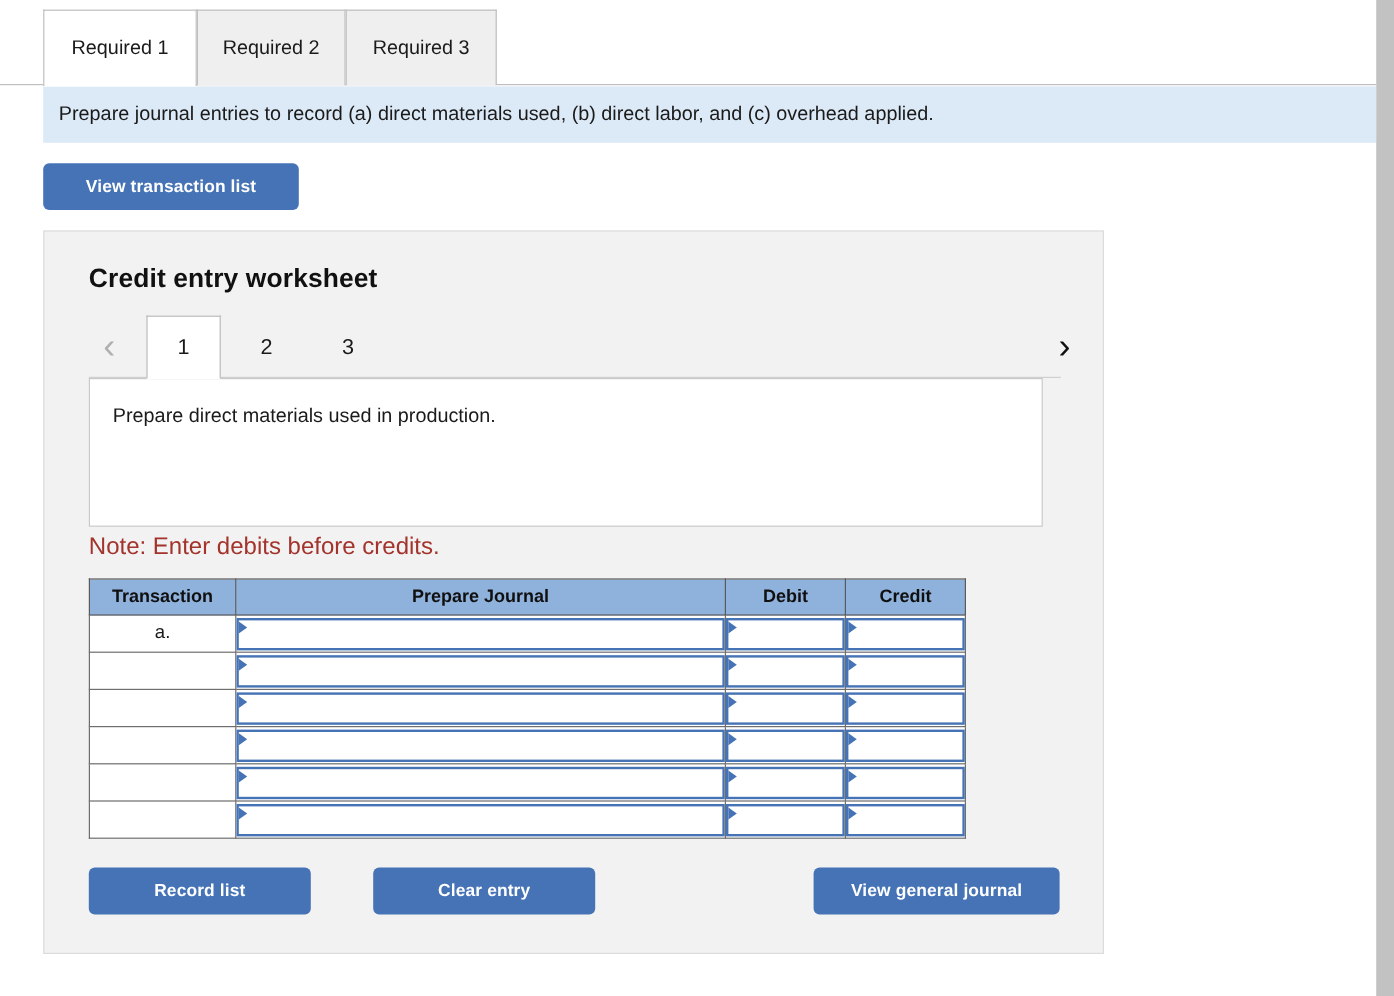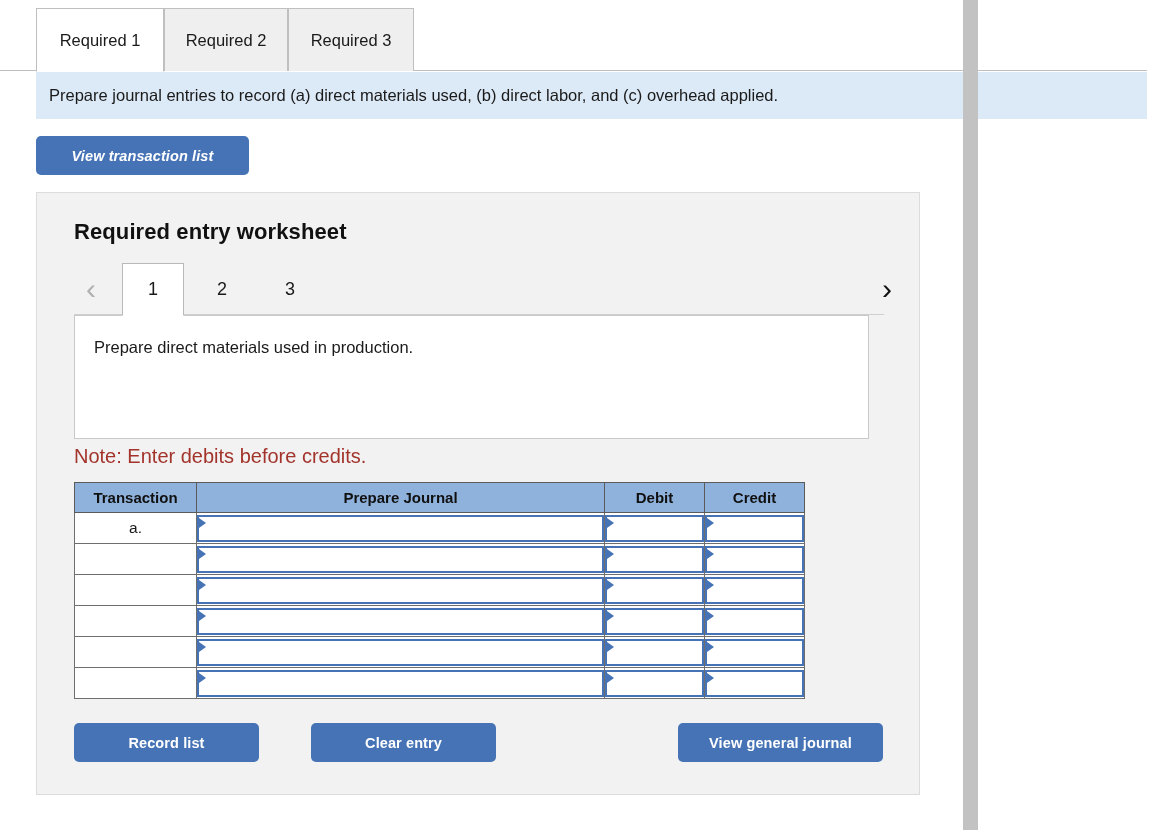--- a/index.html
+++ b/index.html
@@ -6,21 +6,21 @@
   html, body {
     margin: 0; padding: 0;
     width: 1162px; height: 830px;
     background: #ffffff;
     font-family: "Liberation Sans", sans-serif;
     overflow: hidden;
   }
 
   #page {
     position: relative;
-    width: 978px;
+    width: 1162px;
     height: 830px;
     background: #0369a1;
   }
 
   
   .content {
     position: absolute;
     left: 0; top: 0;
     width: 1147px;
     height: 830px;
@@ -101,21 +101,21 @@
     cursor: pointer;
     display: flex;
     align-items: center;
     justify-content: center;
     letter-spacing: .1px;
   }
 
   .btn-view-transaction {
     position: absolute;
     left: 36px; top: 136px;
-    width: 213px; height: 39px; font-style: italic;
+    width: 213px; height: 39px;
   }
 
   
   .panel {
     position: absolute;
     left: 36px; top: 192px;
     width: 884px; height: 603px;
     background: #f2f2f2;
     border: 1px solid #dcdcdc;
   }
@@ -269,21 +269,21 @@
     </div>
 
     <div class="banner">
       <span>Prepare journal entries to record (a) direct materials used, (b) direct labor, and (c) overhead applied.</span>
     </div>
 
     <button class="btn btn-view-transaction">View transaction list</button>
 
     <div class="panel">
 
-      <div class="panel-title">Required entry worksheet</div>
+      <div class="panel-title">Credit entry worksheet</div>
 
       <div class="pager">
         <div class="chev chev-left">
           <span>‹</span>
         </div>
         <div class="pnum pnum-1 active">
           <span>1</span>
         </div>
         <div class="pnum pnum-2">
           <span>2</span>

